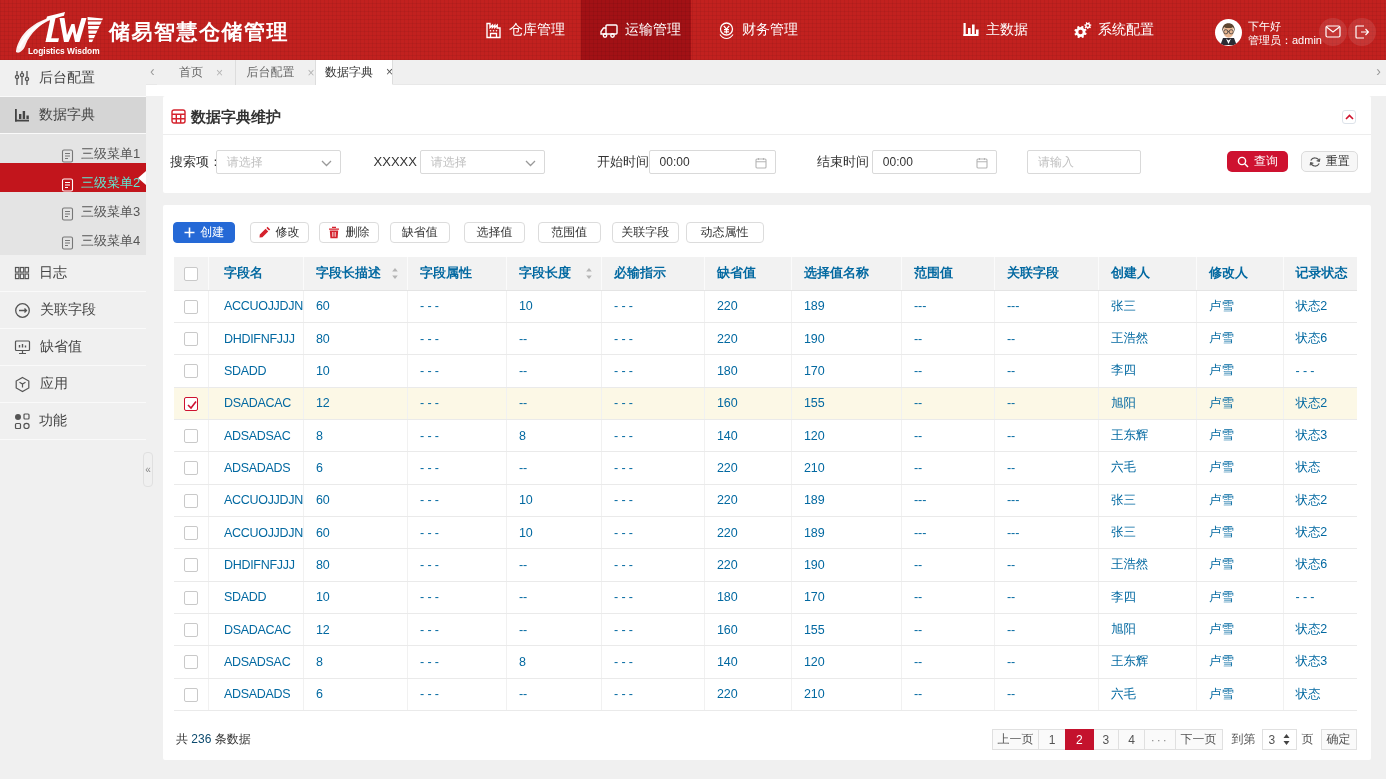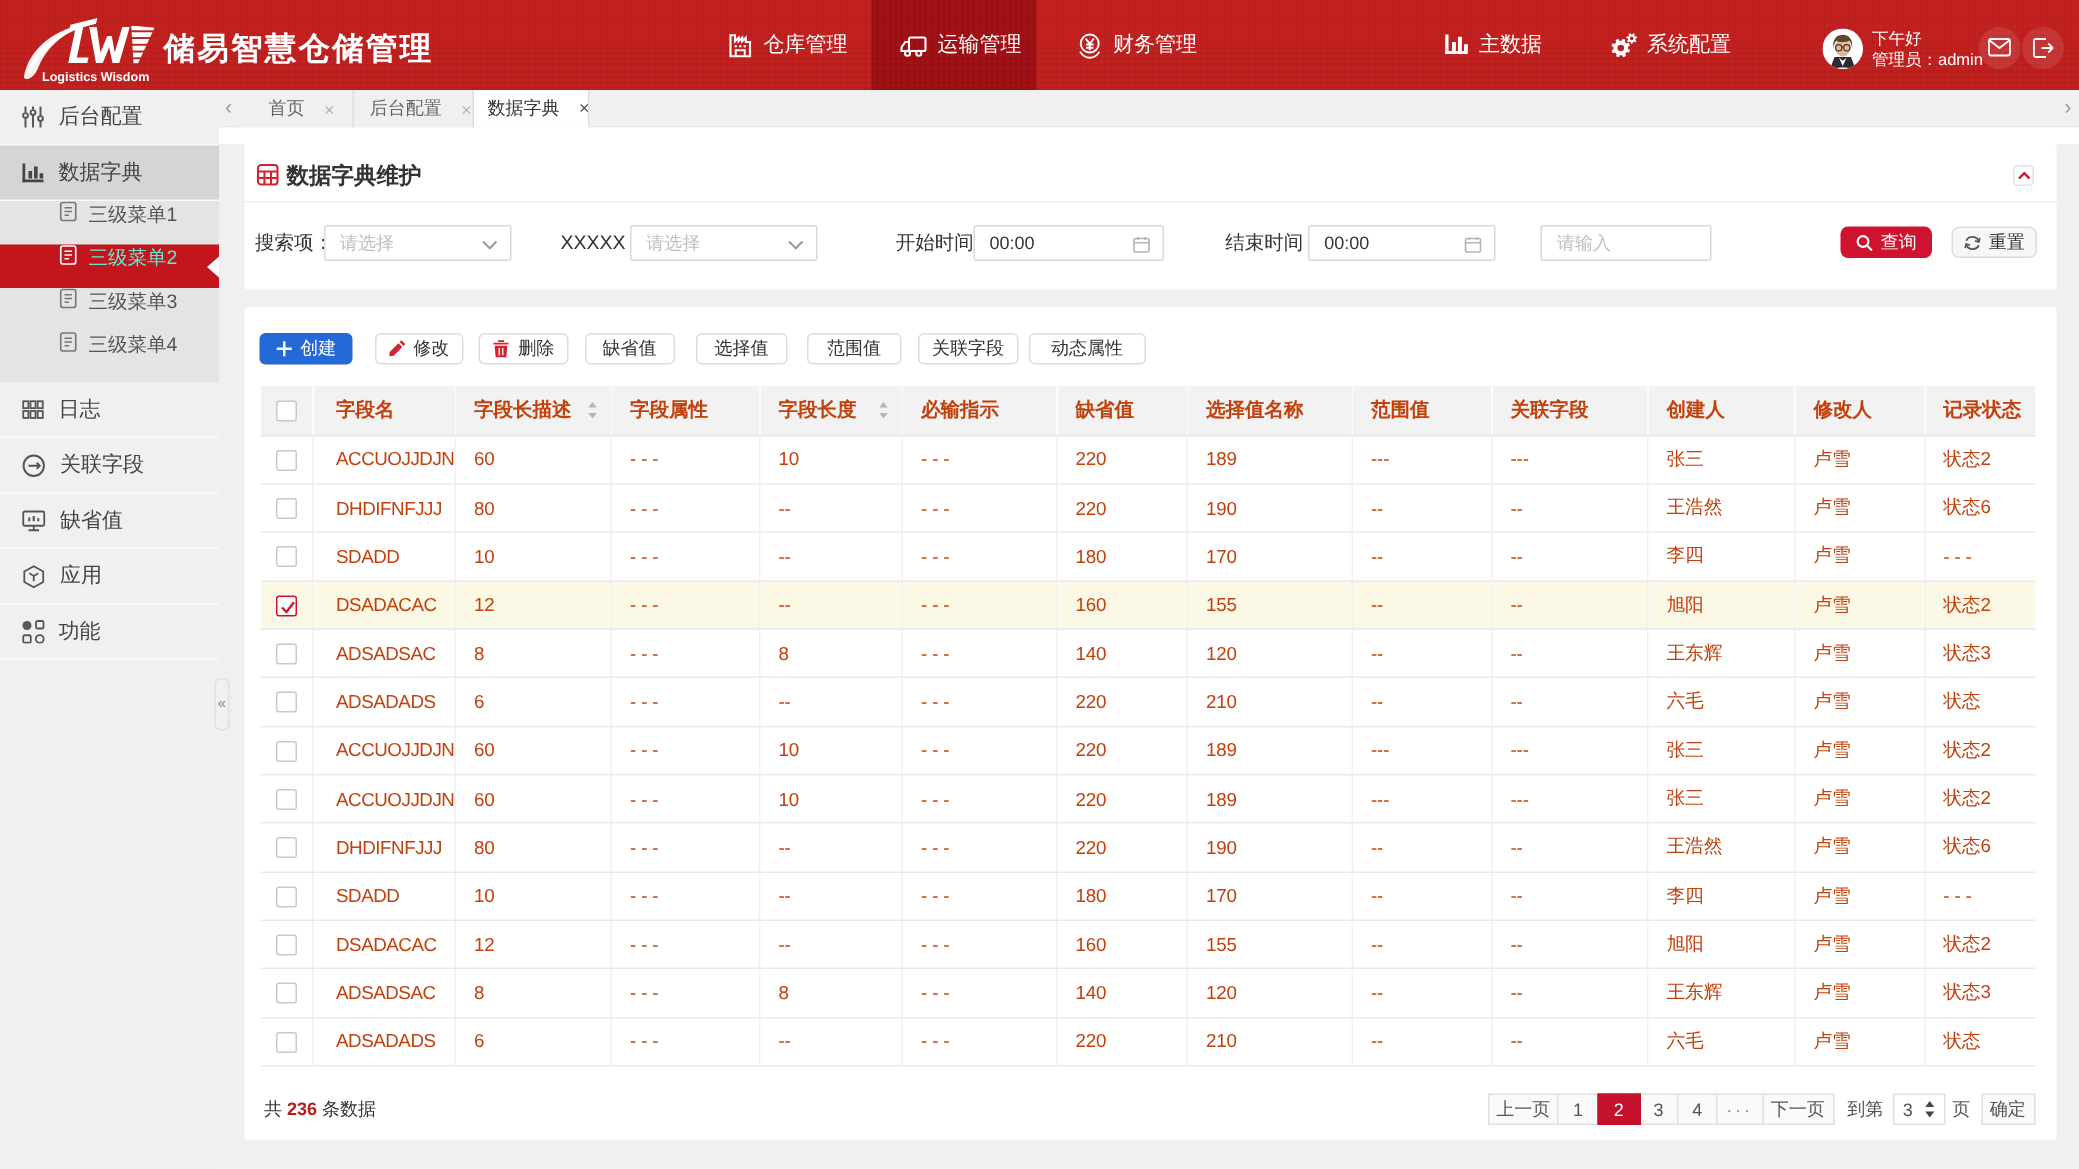--- a/index.html
+++ b/index.html
@@ -16,21 +16,21 @@
 #nav-active{position:absolute;left:581px;top:0;width:110px;height:60px;background:#a21115;
  background-image:repeating-linear-gradient(0deg,rgba(0,0,0,.055) 0 1px,transparent 1px 4px),repeating-linear-gradient(90deg,rgba(0,0,0,.055) 0 1px,transparent 1px 4px)}
 .uinfo{position:absolute;color:#fff;font-size:11px;line-height:14px}
 .hicon{position:absolute;width:28px;height:28px;border-radius:50%;background:rgba(255,255,255,.1);top:18px}
 
 #side{position:absolute;left:0;top:60px;width:146px;height:719px;background:#f0f0f0}
 .sitem{position:relative;height:37px;display:flex;align-items:center;padding-left:14px;color:#444;font-size:14px;border-bottom:1px solid #fafafa}
 .sitem svg{margin-right:9px;flex:none}
 #sel-parent{background:#d5d5d5}
 #submenu{background:#e4e4e4;padding-bottom:5px}
-.sub{height:29px;display:flex;align-items:flex-start;padding-left:39px;color:#555;font-size:13px}
+.sub{height:29px;display:flex;align-items:flex-end;padding-left:61px;color:#555;font-size:13px}
 .sub svg{margin-right:7px;flex:none}
 .sub.on{background:#c2151c;color:#5eead4;position:relative}
 .sub.on:after{content:"";position:absolute;right:0;top:50%;margin-top:-7px;border:7px solid transparent;border-right:8px solid #fff;border-left:none}
 #collapse{position:absolute;left:143px;top:392px;width:10px;height:35px;background:#f0f0f0;border:1px solid #e0e0e0;border-radius:4px;color:#888;font-size:10px;display:flex;align-items:center;justify-content:center;overflow:hidden}
 
 #tabs{position:absolute;left:146px;top:60px;width:1240px;height:25px;background:#f0f0f0;border-bottom:1px solid #e8e8e8}
 .tab{position:absolute;top:0;height:25px;display:flex;align-items:center;justify-content:center;padding-left:10px;font-size:12px;color:#666;border-right:1px solid #ddd;background:#f0f0f0;white-space:nowrap}
 .tab .x{color:#b5b5b5;font-size:12px;margin-left:13px}
 .tab.on{background:#fff;color:#333;border-bottom:1px solid #fff}
 .tab.on .x{color:#444}
@@ -42,33 +42,33 @@
 #card2{top:205px;height:555px}
 #c1title{position:absolute;left:28px;top:12px;font-size:15px;font-weight:bold;color:#333}
 #c1sep{position:absolute;left:0;top:38px;width:1208px;height:1px;background:#ededed}
 .lab{position:absolute;top:54px;height:24px;line-height:24px;font-size:13px;color:#333}
 .inp{position:absolute;top:54px;height:24px;border:1px solid #d9d9d9;border-radius:2px;background:#fff;font-size:12px;color:#333;line-height:22px;padding-left:10px}
 .ph{color:#c0c0c0}
 .inp svg{position:absolute;right:8px;top:6px}
 #upbtn{position:absolute;right:15px;top:14px;width:14px;height:14px;border:1px solid #dde3ea;border-radius:3px;display:flex;align-items:center;justify-content:center}
 .btn{position:absolute;top:16.5px;height:21px;border-radius:4px;font-size:12px;display:flex;align-items:center;justify-content:center;color:#333;border:1px solid #dcdcdc;background:#fff}
 .btn svg{margin-right:5px}
-#tbl{position:absolute;left:10.5px;top:52px;border-collapse:collapse;table-layout:fixed;width:1183.5px;font-size:13px;color:#c2410c}
+#tbl{position:absolute;left:10.5px;top:52px;border-collapse:collapse;table-layout:fixed;width:1183.5px;font-size:13px;color:#0369a1}
 #tbl th{background:#f2f2f2;font-weight:bold;text-align:left;padding:0 0 0 12px;height:33px;border-bottom:1px solid #e4e4e4;border-right:1px solid #fbfbfb;position:relative}
 #tbl td{height:32.35px;padding:0 0 0 12px;font-size:12.5px;letter-spacing:-0.1px;border-bottom:1px solid #eaeaea;border-right:1px solid #f1f1f1;overflow:hidden;white-space:nowrap}
 #tbl th:last-child,#tbl td:last-child{border-right:none}
 #tbl td.ck,#tbl th.ck{padding-left:10px}
 #tbl td:nth-child(2),#tbl th:nth-child(2){padding-left:15px}
 #tbl td:nth-child(2){letter-spacing:-0.3px}
 .cb{display:inline-block;width:14px;height:14px;border:1px solid #c9c9c9;border-radius:2px;background:#fff;vertical-align:middle}
 .cb.on{border-color:#ce1230;position:relative}
 tr.sel td{background:#fcf8e6}
 .sort{position:absolute;right:8px;top:10px}
 #pgl{position:absolute;left:13px;top:526px;font-size:12px;color:#333}
-#pgl b{color:#b91c1c;font-weight:bold}
+#pgl b{color:#0c4a6e;font-weight:normal}
 #pgr{position:absolute;left:830px;top:524px;display:flex;align-items:center;font-size:12px;color:#555}
 .pc{height:21px;border:1px solid #e0e0e0;background:#fafafa;display:flex;align-items:center;justify-content:center;margin-left:-1px}
 .pc.red{background:#c4122d;color:#fff;border-color:#c4122d;z-index:1}
 </style>
 </head>
 <body>
 <div id="hdr">
   <div id="nav-active"></div>
   <svg class="abs" style="left:8px;top:4px" width="100" height="54" viewBox="0 0 100 54">
     <g fill="#fff">

